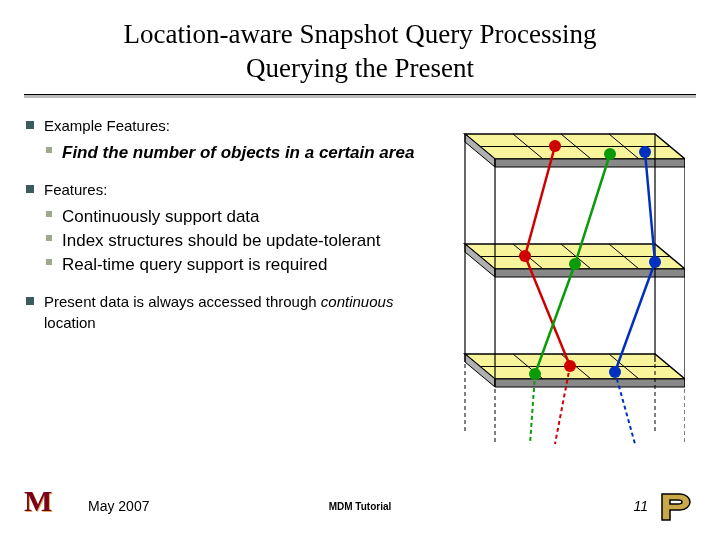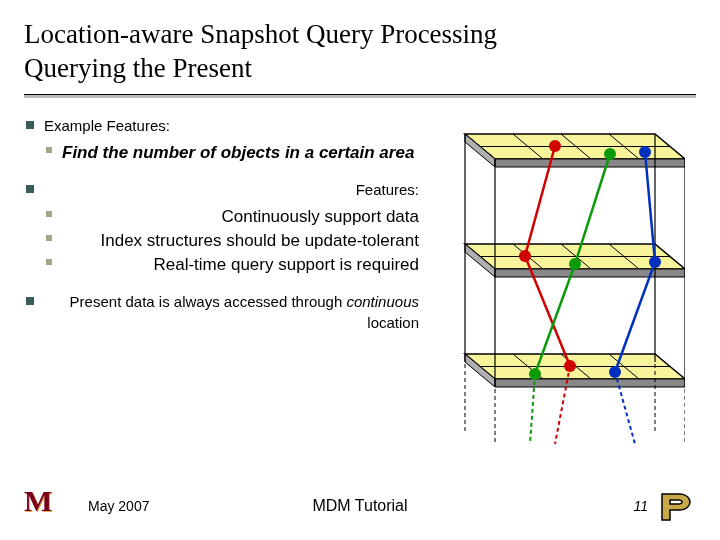--- a/index.html
+++ b/index.html
@@ -11,20 +11,21 @@
     position: relative;
     overflow: hidden;
   }
   .slide {
     width: 100%;
     height: 100%;
     position: relative;
     padding: 18px 24px 0 24px;
   }
   .title-block {
+    text-align: center;
     margin-bottom: 8px;
   }
   .title-line {
     font-family: "Times New Roman", Times, serif;
     font-size: 27px;
     color: #000;
     line-height: 1.25;
   }
   .hr-line {
     height: 4px;
@@ -43,21 +44,21 @@
     list-style: none;
     font-size: 15px;
     color: #000;
   }
   ul.top-list > li {
     position: relative;
     padding-left: 20px;
     margin-bottom: 2px;
     line-height: 1.35;
   }
-  ul.top-list > li.gap { margin-top: 16px; text-align: right; }
+  ul.top-list > li.gap { margin-top: 16px; }
   ul.top-list > li::before {
     content: "";
     position: absolute;
     left: 2px;
     top: 5px;
     width: 8px;
     height: 8px;
     background: #3b5b5b;
   }
   ul.sub-list {
@@ -121,21 +122,22 @@
     line-height: 1;
   }
   .footer-date {
     margin-left: 16px;
     font-size: 14px;
   }
   .footer-center {
     position: absolute;
     left: 50%;
     transform: translateX(-50%);
-    font-size: 16px;
+    font-size: 10px;
+    font-weight: bold;
   }
   .footer-pg {
     margin-left: auto;
     font-size: 14px;
     font-weight: normal;
     font-style: italic;
     margin-right: 8px;
   }
   .logo-right {
     width: 40px;

